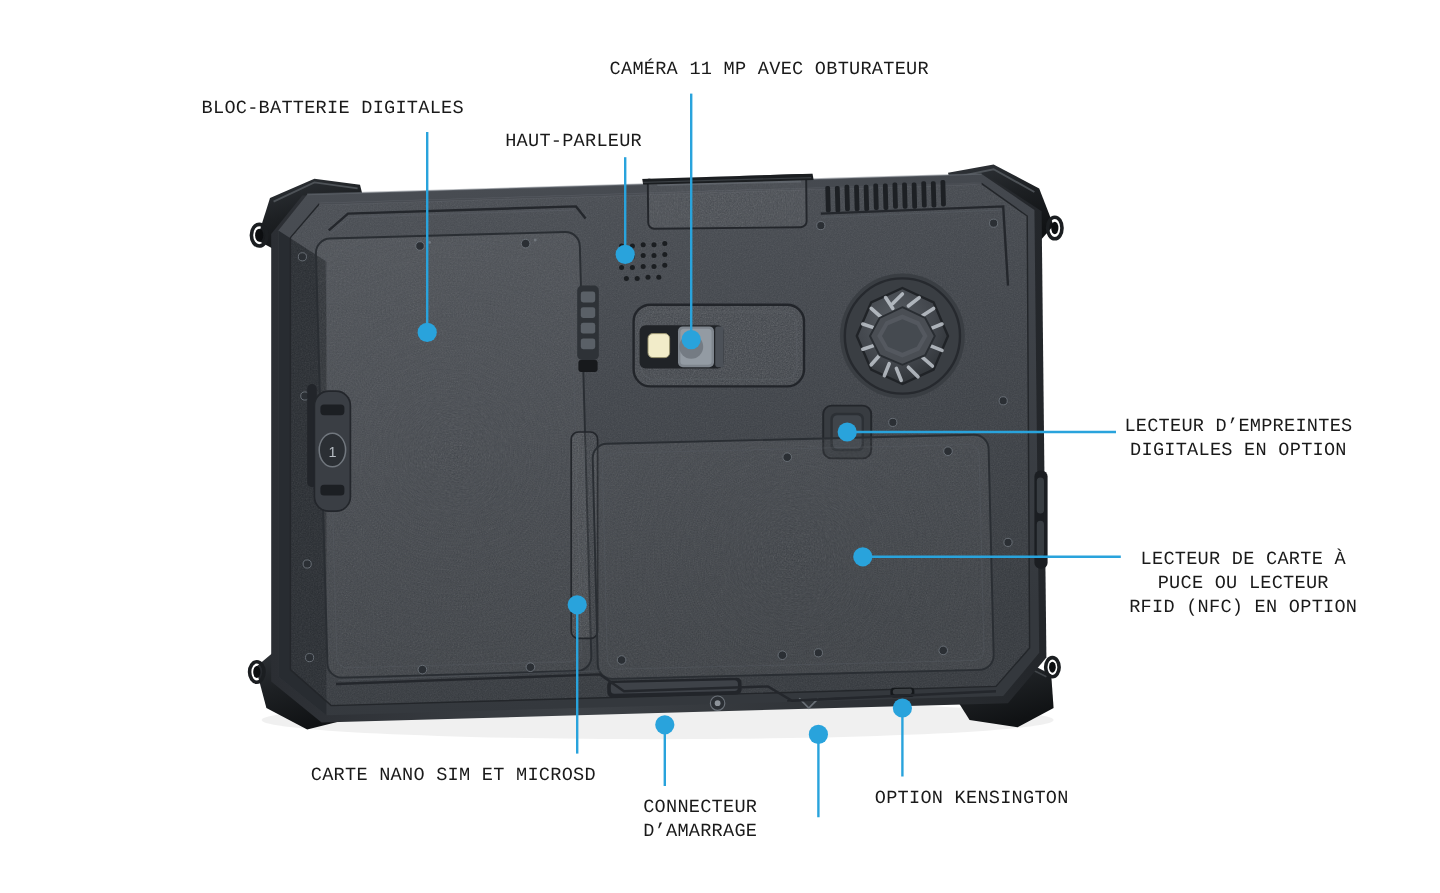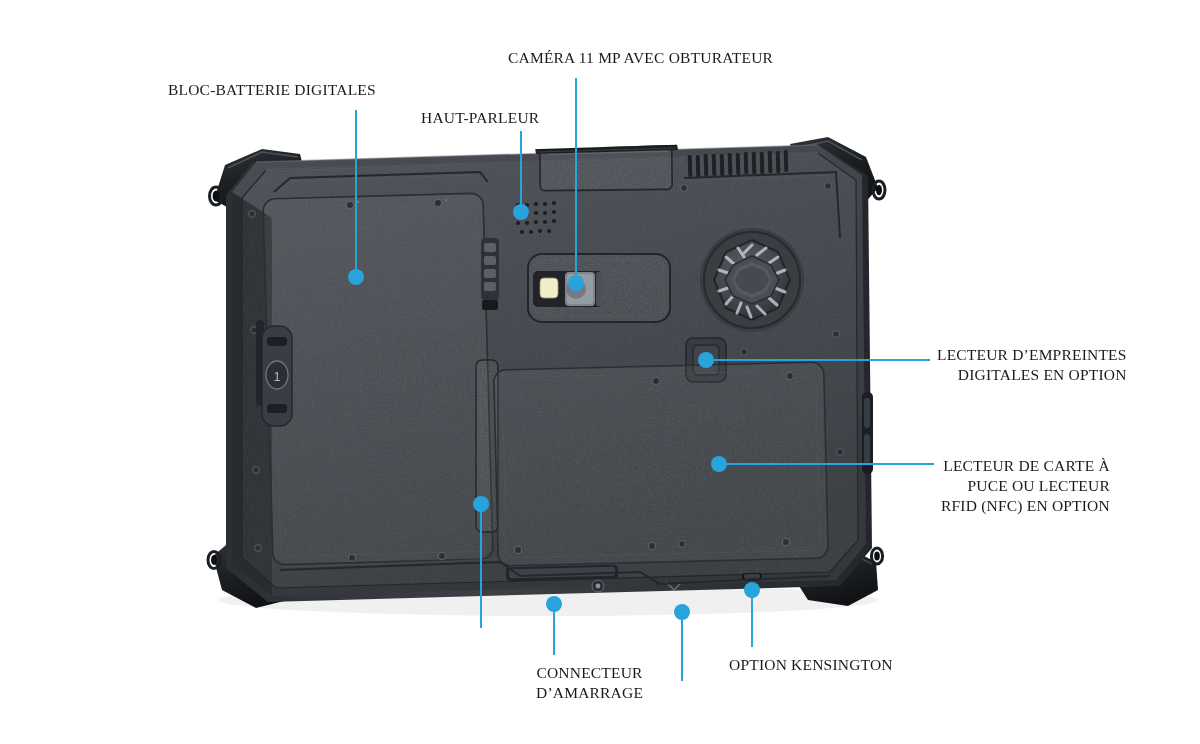--- a/index.html
+++ b/index.html
@@ -15,28 +15,28 @@
   }
   #stage {
     position: absolute;
     inset: 0;
     width: 1200px; height: 744px;
     background: #ffffff;
   }
   .callout-label {
     position: absolute;
     color: #1a1a1a;
-    font-family: Liberation Serif, serif;
+    font-family: Liberation Mono, monospace;
     font-size: 15.5px;
     font-weight: 400;
     letter-spacing: 0.2px;
     line-height: 20px;
     white-space: pre-line;
   }
-  .callout-label.right  { text-align: right; }
+  .callout-label.right  { text-align: center; }
   .callout-label.center { text-align: center; }
   svg.lines { position: absolute; inset: 0; width: 1200px; height: 744px; pointer-events: none; }
   svg.device { position: absolute; left: 0; top: 0; width: 1200px; height: 744px; }
 </style>
 </head>
 <body>
 
 <div id="stage">
 
   <svg class="device" viewBox="0 0 1200 744" xmlns="http://www.w3.org/2000/svg">
@@ -349,20 +349,21 @@
 
   <div class="callout-label center" style="left:508px; top:48px;">CAMÉRA 11 MP AVEC OBTURATEUR</div>
 
   <div class="callout-label right" style="left:937px; top:345px;">LECTEUR D’EMPREINTES
 DIGITALES EN OPTION</div>
 
   <div class="callout-label right" style="left:941px; top:456px;">LECTEUR DE CARTE À
 PUCE OU LECTEUR
 RFID (NFC) EN OPTION</div>
 
+  <div class="callout-label center" style="left:259px; top:636px;">CARTE NANO SIM ET MICROSD</div>
 
   <div class="callout-label center" style="left:492px; top:663px;margin-left:44px;">CONNECTEUR
 D’AMARRAGE</div>
 
 
   <div class="callout-label center" style="left:729px; top:655px;">OPTION KENSINGTON</div>
 
 </div>
 
 </body></html>

